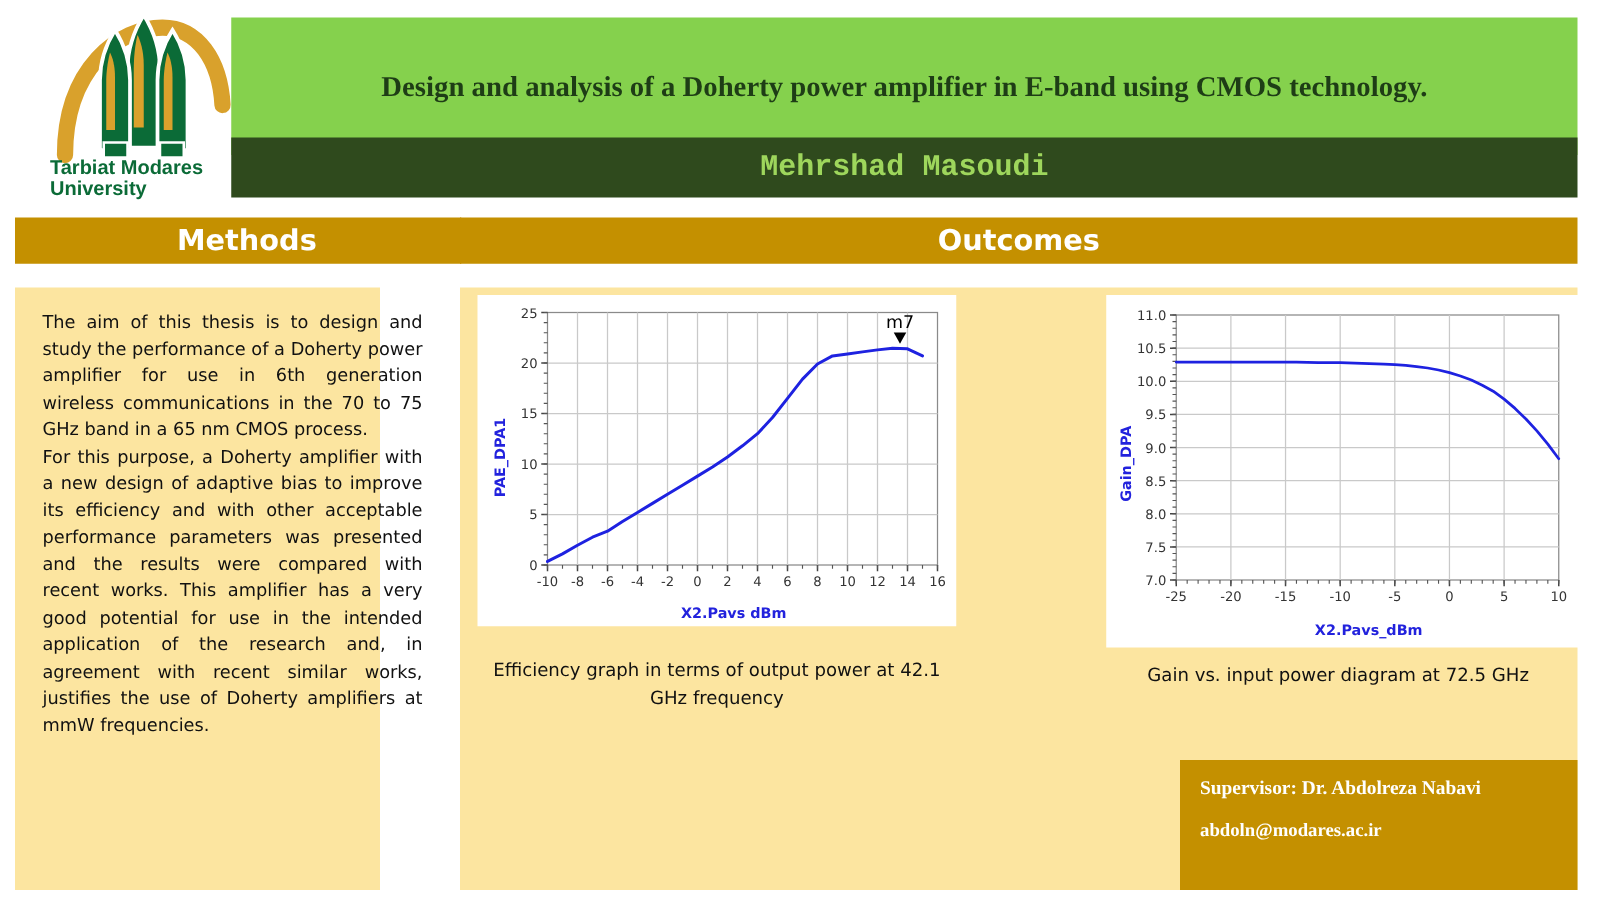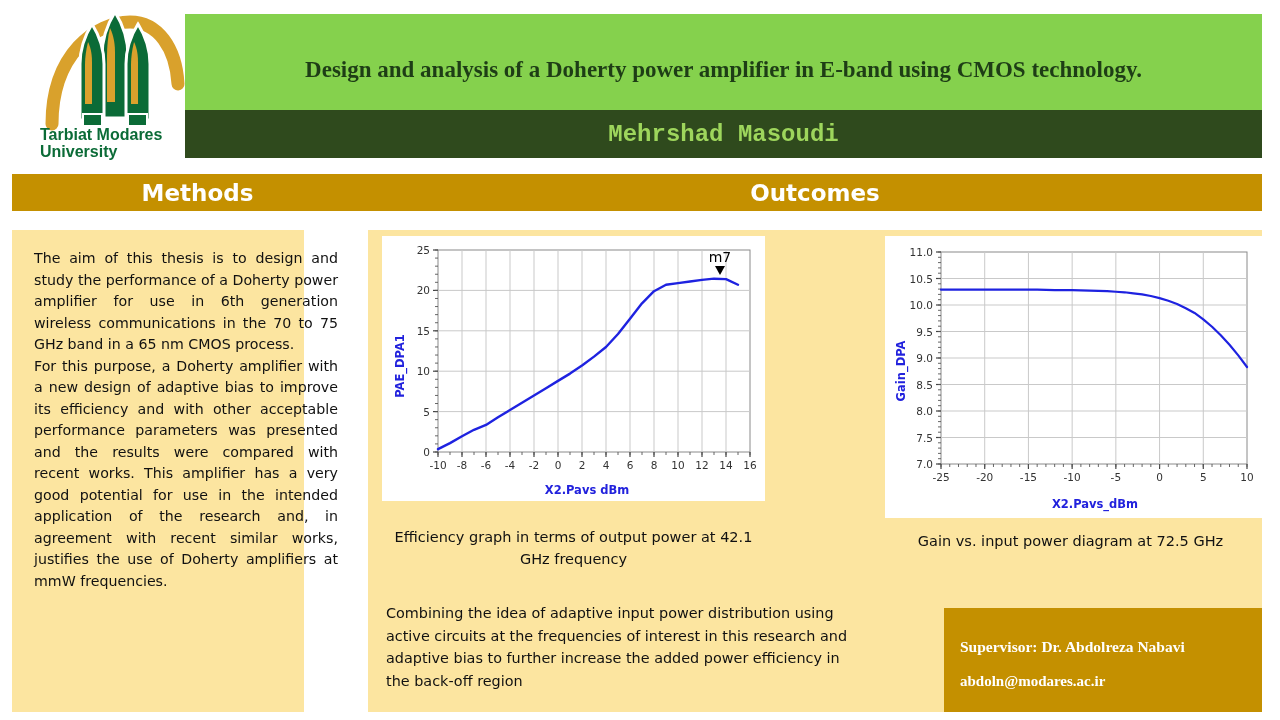--- a/index.html
+++ b/index.html
@@ -144,21 +144,21 @@
     font-family: "DejaVu Sans", sans-serif;
   }
 
   
   #supervisor-box {
     position: absolute;
     left: 576px; top: 378px;
     width: 318px; height: 104px;
     background: #c49000;
     box-sizing: border-box;
-    padding: 30px 16px 0 16px;
+    padding: 14px 16px 0 16px;
   }
   .supervisor-line {
     color: #ffffff;
     font-family: "Liberation Serif", serif;
     font-weight: bold;
     font-size: 15.5px;
     margin-bottom: 17px;
   }
   .supervisor-email {
     color: #ffffff;
@@ -472,20 +472,19 @@
           <line x1="53" y1="21.300000000000722" x2="56" y2="21.300000000000722" stroke="#555" stroke-width="0.9"></line>
           <line x1="53" y1="16.00000000000074" x2="56" y2="16.00000000000074" stroke="#555" stroke-width="0.9"></line>
         </g>
       <polyline id="chart2-line" fill="none" stroke="#1e22e0" stroke-width="2.2" stroke-linejoin="round" stroke-linecap="round" points="56.00,53.63 82.23,53.63 99.71,53.63 117.20,53.63 134.69,53.63 152.17,53.63 169.66,54.16 187.14,54.16 204.63,54.69 222.11,55.22 230.86,55.75 239.60,56.28 248.34,57.34 257.09,58.40 265.83,59.99 274.57,62.11 283.31,64.76 292.06,67.94 300.80,72.18 309.54,76.95 318.29,83.31 327.03,90.73 335.77,99.21 344.51,108.75 353.26,119.35 362.00,131.01"></polyline>
       <text id="chart2-xlabel" x="210" y="272" text-anchor="middle" font-size="11.5" font-weight="bold" fill="#2222dd" font-family="'DejaVu Sans', sans-serif">X2.Pavs_dBm</text>
       <text id="chart2-ylabel" x="20" y="135" text-anchor="middle" font-size="11.5" font-weight="bold" fill="#2222dd" transform="rotate(-90 20 135)" font-family="'DejaVu Sans', sans-serif">Gain_DPA</text>
     </svg>
   </div>
   <div class="chart-caption" id="caption-2">Gain vs. input power diagram at 72.5 GHz</div>
 
-  <div class="conclusion-text">Combining the idea of adaptive input power distribution using active circuits at the frequencies of interest in this research and adaptive bias to further increase the added power efficiency in the back-off region</div>
 
   <div id="supervisor-box">
     <div class="supervisor-line">Supervisor: Dr. Abdolreza Nabavi</div>
     <div class="supervisor-email">abdoln@modares.ac.ir</div>
   </div>
 
 </div>
 
 </body></html>

